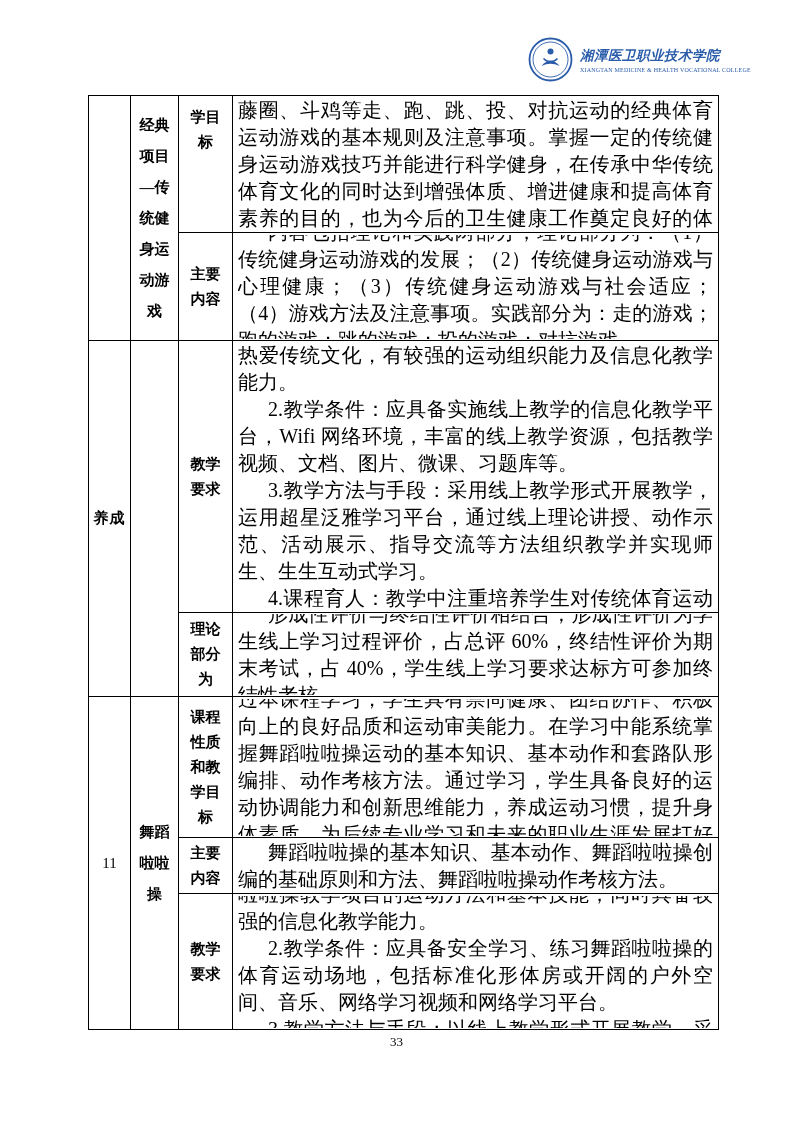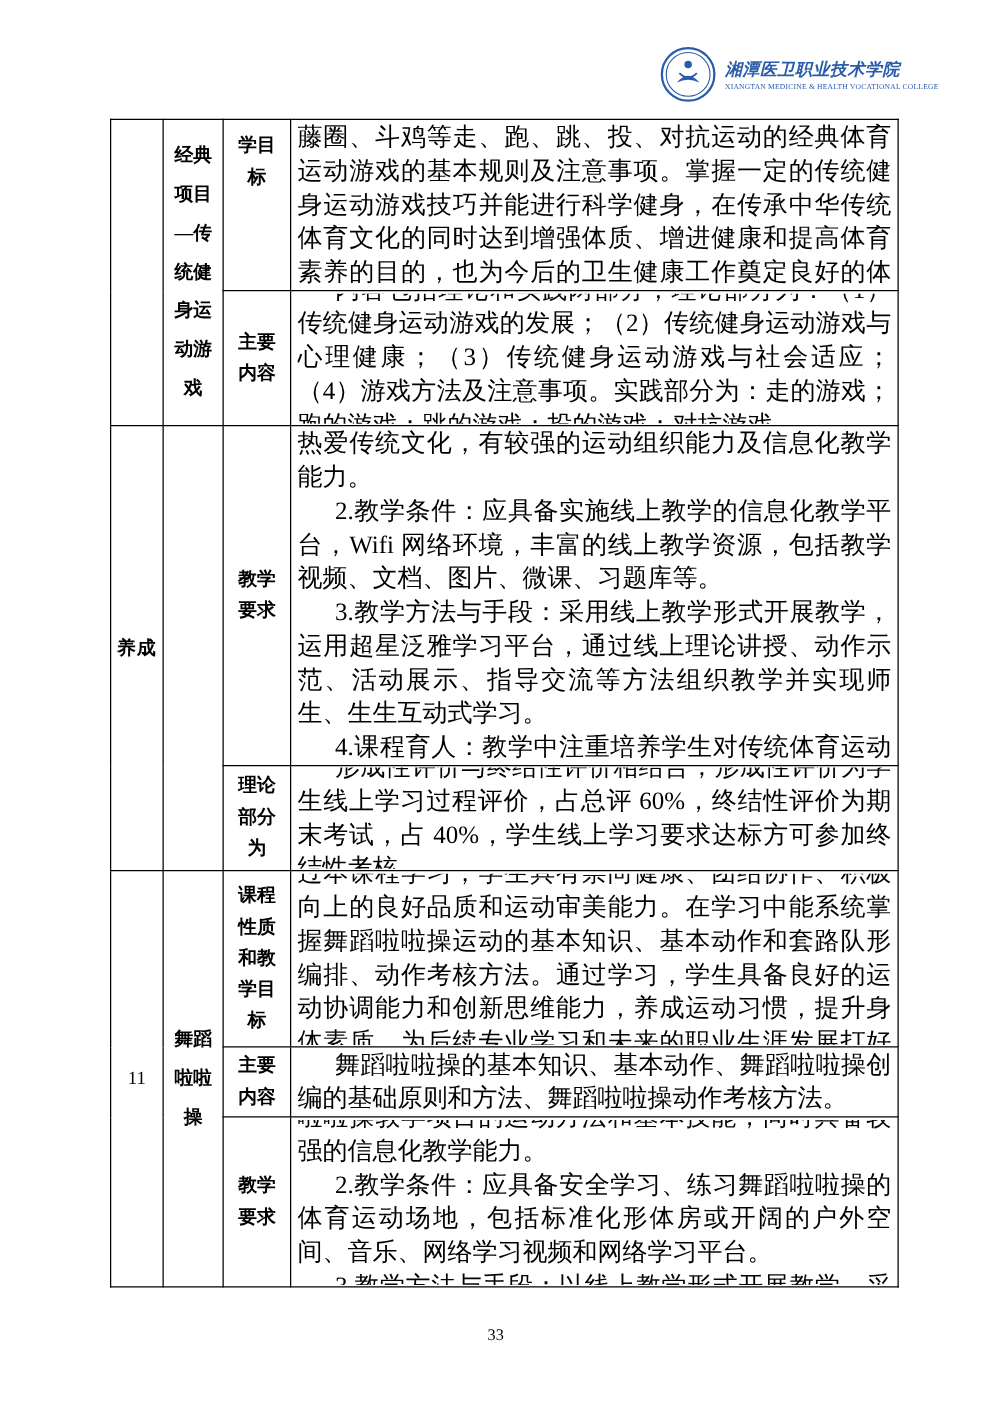--- a/index.html
+++ b/index.html
@@ -35,21 +35,21 @@
 
   td.content { padding:1px 5px; font-size:20px; }
   .cbox { overflow:hidden; display:flex; flex-direction:column; justify-content:center; }
   .cbox p { text-align:justify; line-height:27px; }
   p.ind { text-indent:1.5em; }
 
   .hA{height:137px} .hB{height:108px} .hC{height:272px} .hD{height:71px}
   .hE{height:141px} .hF{height:56px} .hG{height:136px}
 
   
-  .footer { position:absolute; top:1060px; left:0; width:100%; text-align:center; font-size:13px; }
+  .footer { position:absolute; top:1034px; left:0; width:100%; text-align:center; font-size:13px; }
 </style>
 </head>
 <body>
 
 <div class="page">
 
   <div class="header">
     <span class="emblem">
       <svg width="45" height="45" viewBox="0 0 45 45">
         <circle cx="22.5" cy="22.5" r="21" fill="none" stroke="#2a5caa" stroke-width="1.8"></circle>

